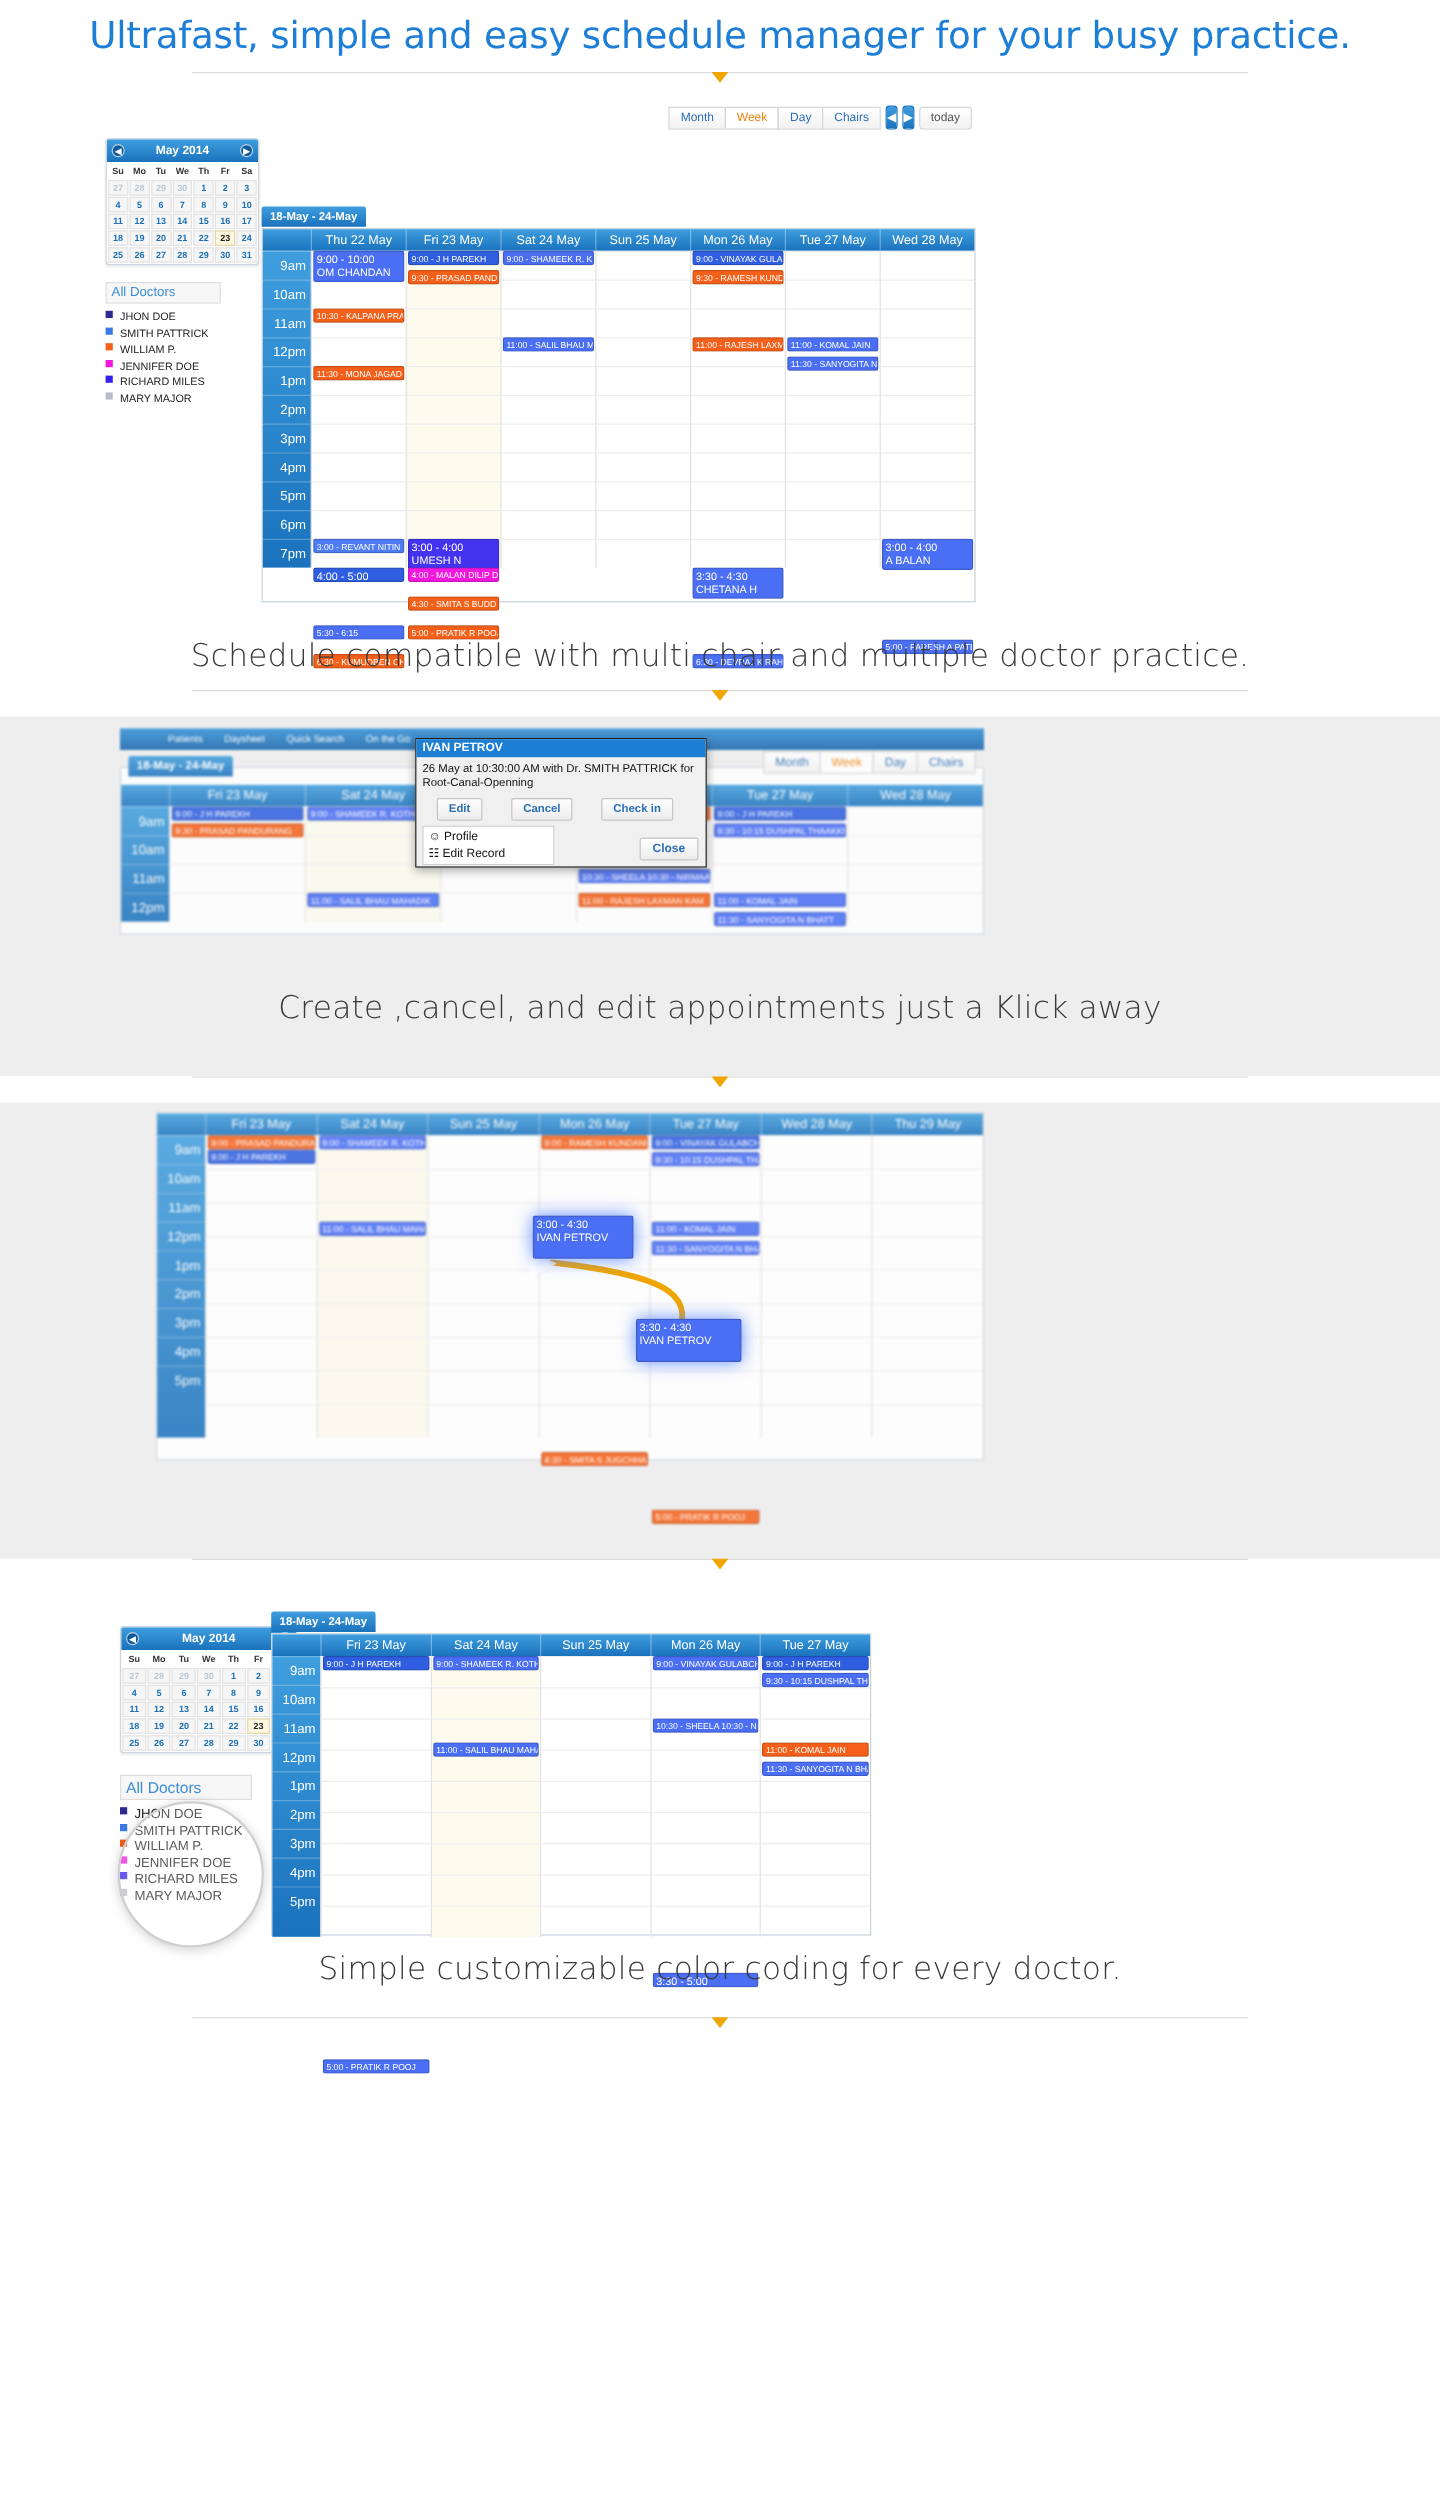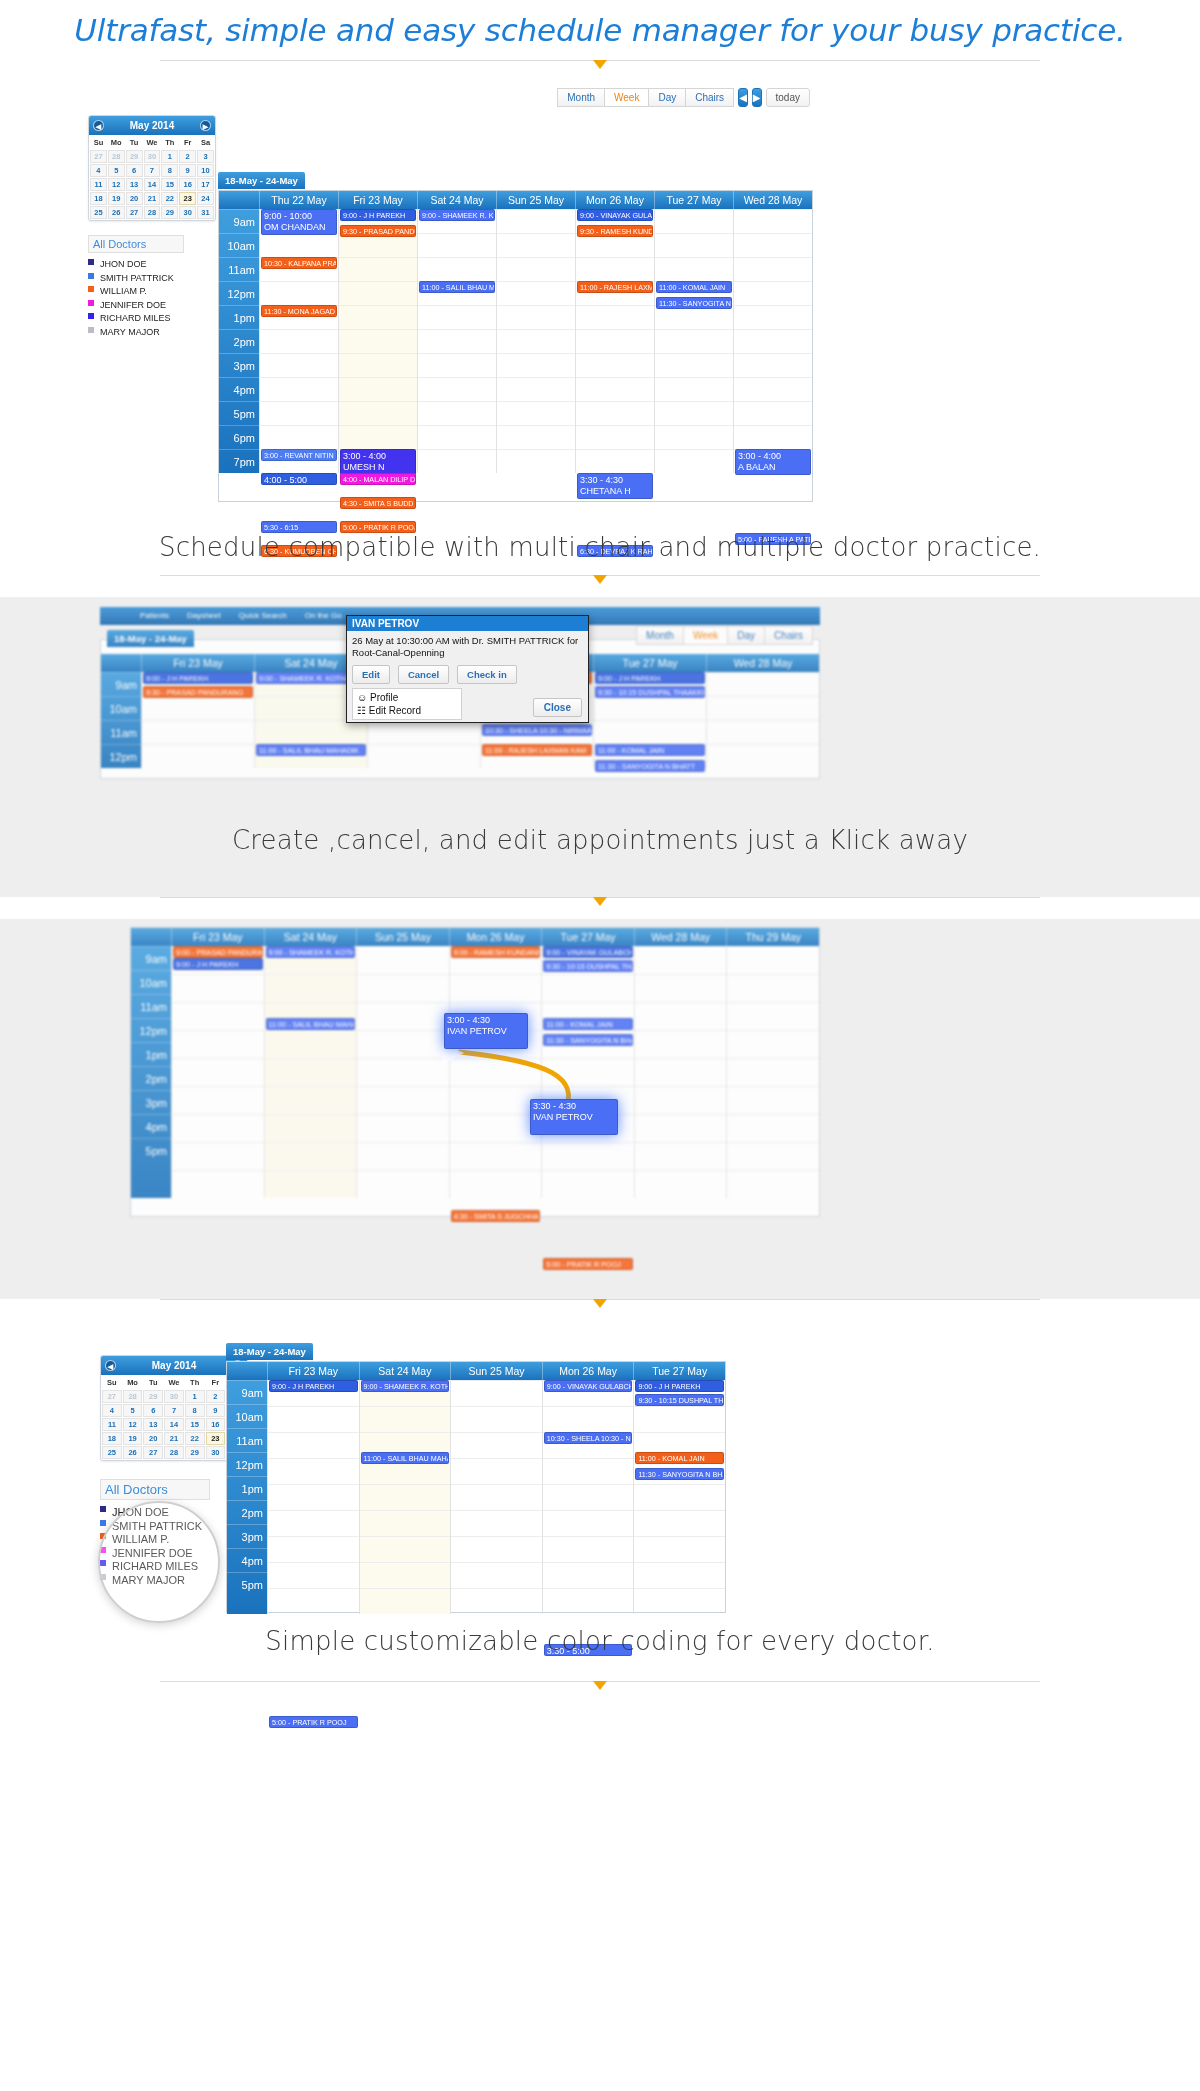--- a/index.html
+++ b/index.html
@@ -105,39 +105,39 @@
   }
   .tbtn.today { margin-left:4px; border-radius:3px; color:#555; }
 
   
   .popup {
     position:absolute; border:1px solid #222; background:#f0f0f0; width:243px;
     box-shadow:0 3px 8px rgba(0,0,0,.35); z-index:50;
   }
   .popup-head { background:#1c7fd4; color:#fff; font-size:10px; font-weight:bold; padding:2px 5px; }
   .popup-body { font-size:9.5px; padding:4px 5px; color:#111; line-height:12px; }
-  .popup-btns { display:flex; gap:8px; padding:2px 5px 4px 5px; }
+  .popup-btns { display:flex; gap:24px; padding:2px 5px 4px 5px;margin-left:12px; }
   .pbtn { border:1px solid #c5c5c5; background:linear-gradient(#fff,#ececec); color:#2b6fb5;
           font-size:9.5px; font-weight:bold; padding:3px 9px; border-radius:2px; }
   .pmenu { background:#fff; border:1px solid #d0d0d0; width:110px; font-size:10px; padding:2px 4px; }
   .pmenu div { padding:1px 0; color:#111; }
   .pclose { position:absolute; right:6px; bottom:5px; border:1px solid #c5c5c5;
             background:linear-gradient(#fff,#ececec); color:#2b6fb5; font-size:10px;
             font-weight:bold; padding:3px 10px; border-radius:2px; }
   .blurred { filter:blur(1.1px); opacity:.85; }
   .arrow-svg { position:absolute; pointer-events:none; }
   .magnifier {
     position:absolute; border:2px solid #cfcfcf; border-radius:50%;
     box-shadow:0 2px 10px rgba(0,0,0,.18); background:rgba(255,255,255,.25);
   }
 </style>
 </head>
 <body>
 
-<div class="section sec-white" style="height:60px;font-style:italic;">
+<div class="section sec-white" style="height:60px;">
   <div class="headline">Ultrafast, simple and easy schedule manager for your busy practice.</div>
 </div>
 <div class="divider-wrap sec-white">
   <div class="divider-line"></div>
   <div class="divider-arrow"></div>
 </div>
 
 <div class="section sec-white" style="height:425px;">
 
   <div style="position:absolute; left:88px; top:5px;">

